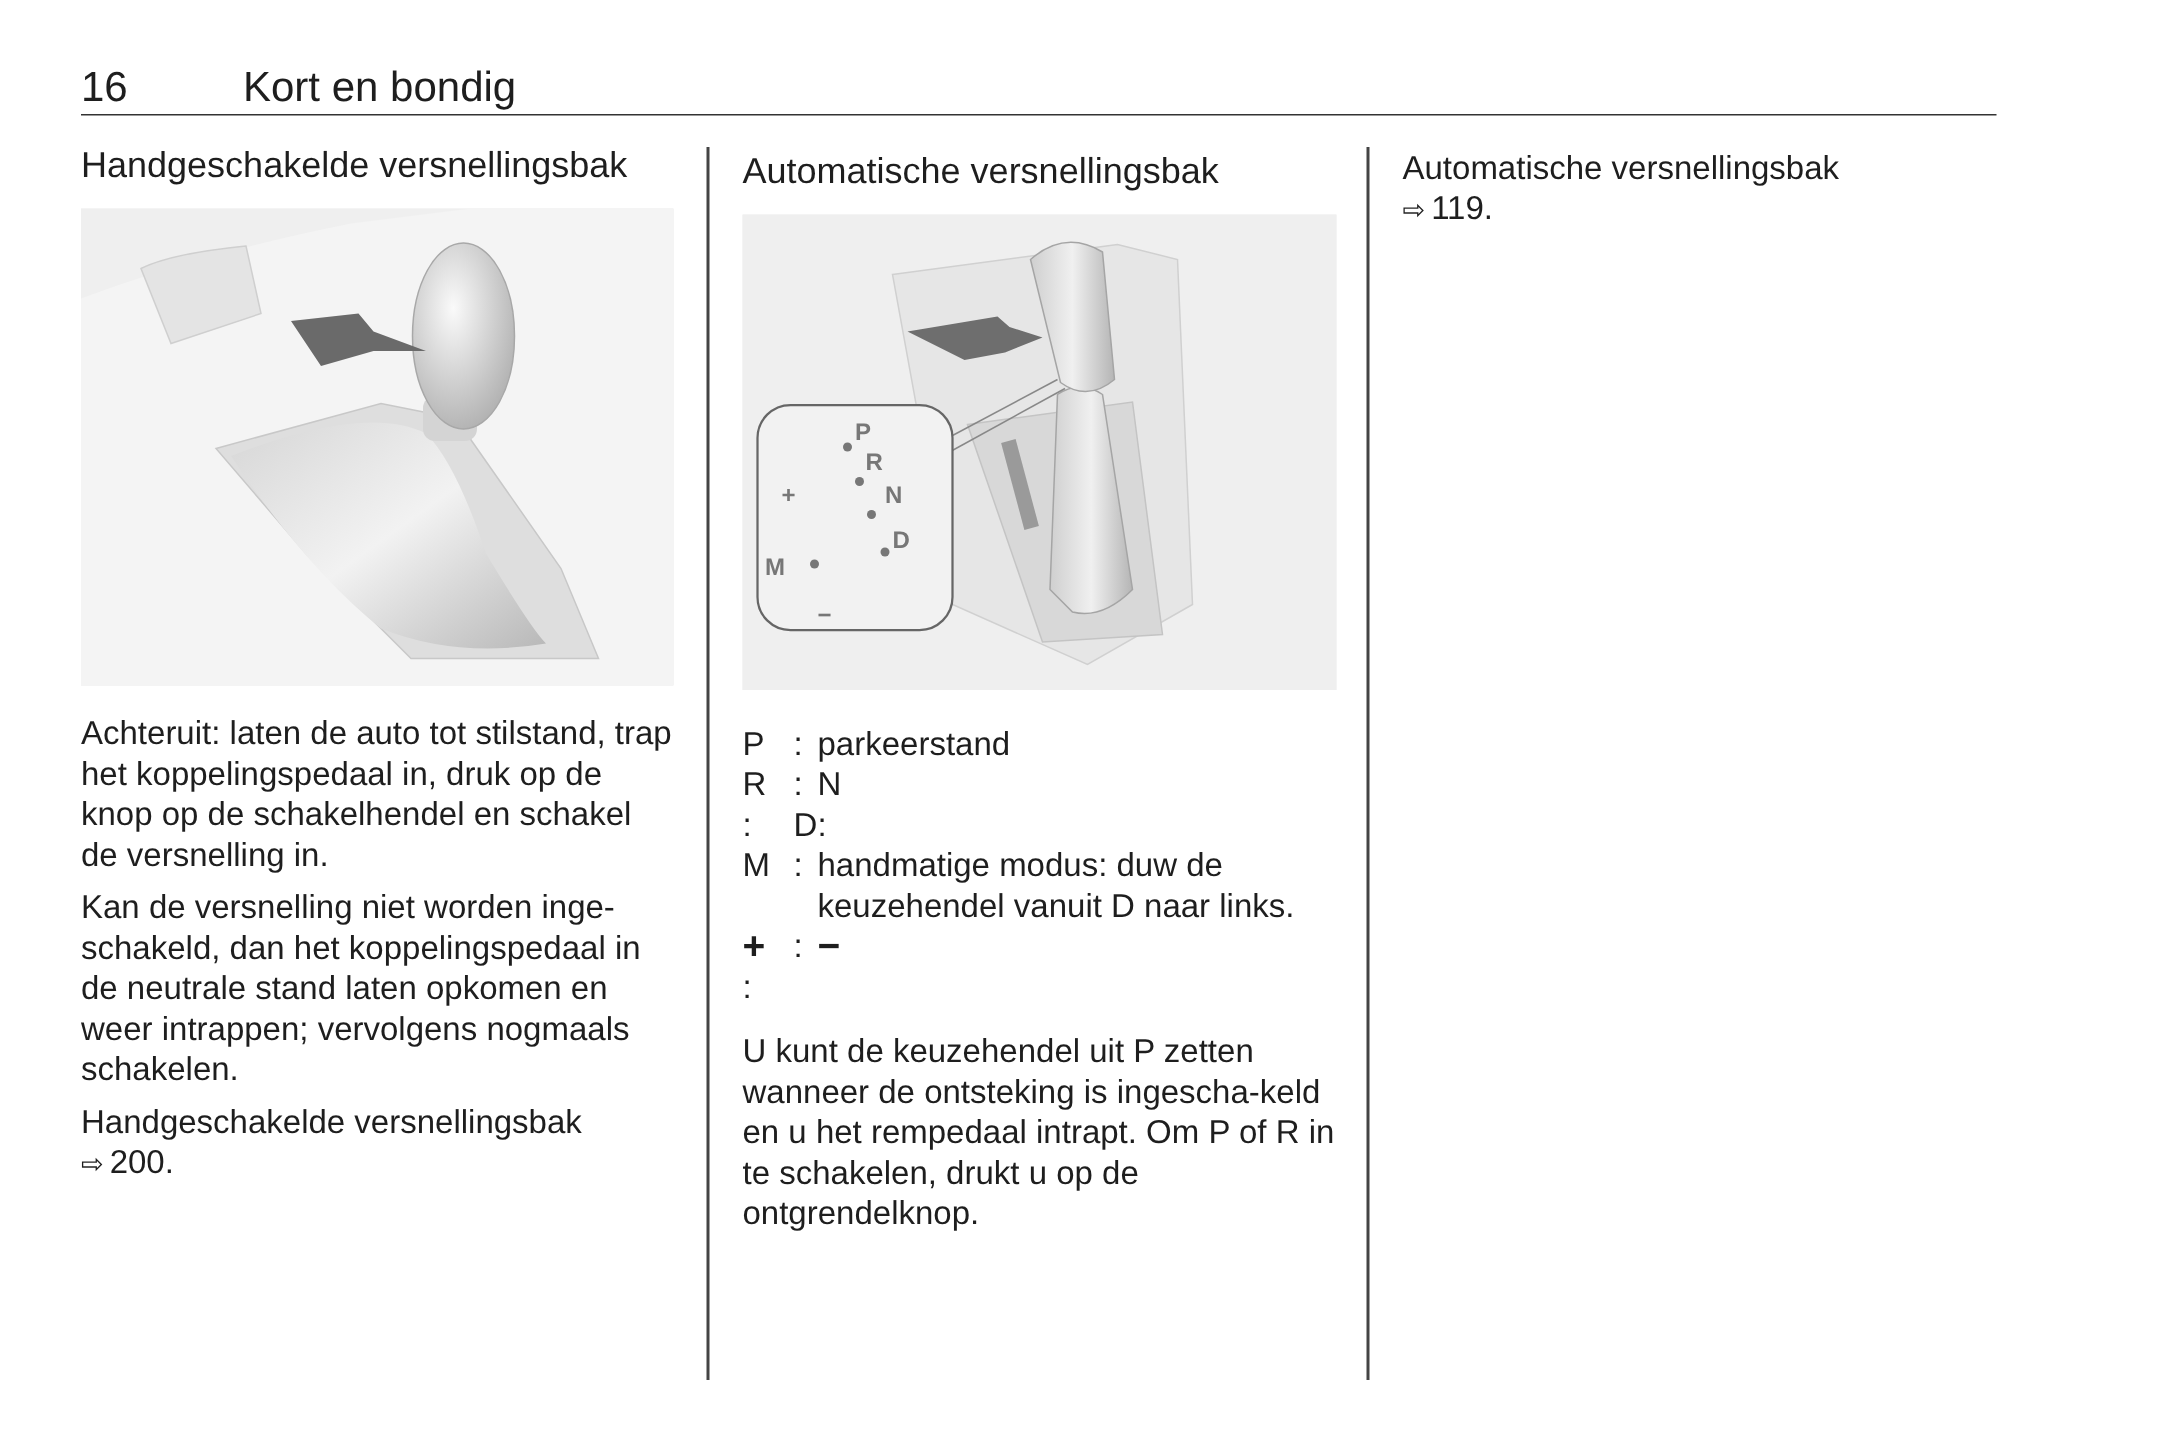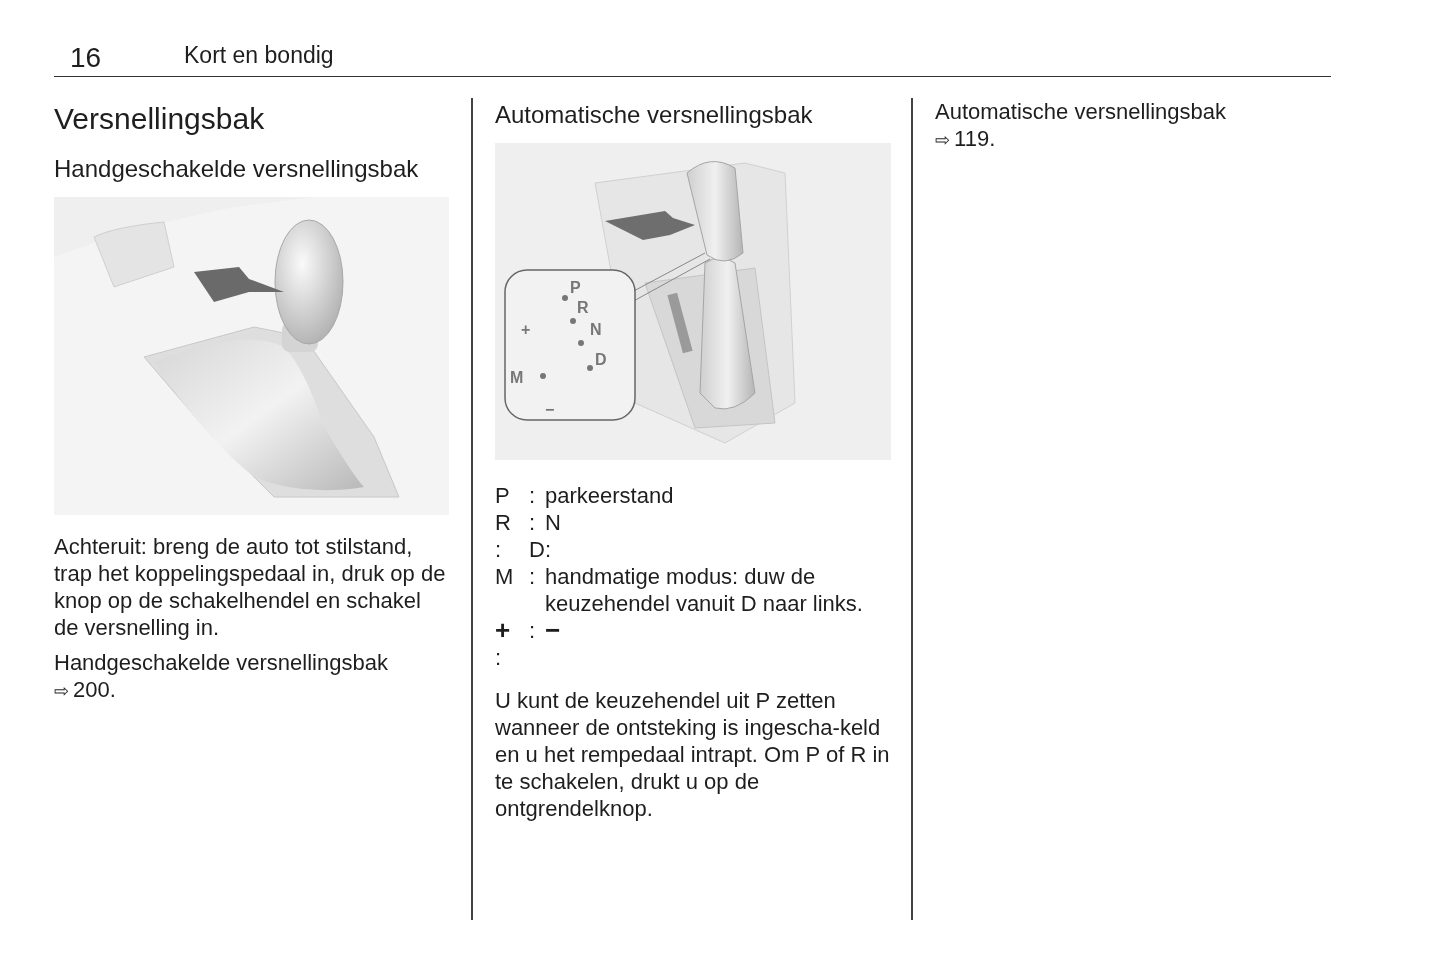--- a/index.html
+++ b/index.html
@@ -1,21 +1,21 @@
 <!DOCTYPE html>
 <html><head>
 <meta charset="utf-8">
 <style>
   html, body { margin:0; padding:0; background:#ffffff; }
   body { width:1445px; height:965px; position:relative; overflow:hidden;
          font-family:"Liberation Sans", sans-serif; color:#1e1e1e; }
   .header { position:absolute; left:54px; top:40px; width:1277px; height:36px;
             border-bottom:1.5px solid #333; }
-  .page-num { position:absolute; left:0; top:2px; font-size:28px;margin-left:16px; }
-  .section-title { position:absolute; left:130px; top:2px; font-size:23px; }
+  .page-num { position:absolute; left:0; top:2px; font-size:28px; }
+  .section-title { position:absolute; left:108px; top:2px; font-size:28px; }
   .col { position:absolute; top:96px; }
   .col1 { left:54px; width:395px; }
   .col2 { left:495px; width:400px; }
   .col3 { left:935px; width:400px; }
   .vrule { position:absolute; top:98px; width:1.5px; background:#444; height:822px; }
   .vr1 { left:471px; }
   .vr2 { left:911px; }
   h1 { font-size:30px; font-weight:normal; margin:6px 0 18px 0; line-height:34px; }
   h2 { font-size:24px; font-weight:normal; margin:0 0 14px 0; line-height:29px; }
   h3 { font-size:24px; font-weight:normal; margin:4px 0 14px 0; line-height:29px; }
@@ -32,21 +32,20 @@
 
 <div class="header">
   <span class="page-num">16</span>
   <span class="section-title">Kort en bondig</span>
 </div>
 
 <div class="vrule vr1"></div>
 <div class="vrule vr2"></div>
 
 <div class="col col1">
-  <h1>Versnellingsbak</h1>
   <h2>Handgeschakelde versnellingsbak</h2>
   <div class="figure fig1">
     <svg width="395" height="318" viewBox="0 0 395 318">
       <defs>
         <linearGradient id="bootg" x1="0" y1="0" x2="1" y2="1">
           <stop offset="0" stop-color="#d6d6d6"></stop>
             <stop offset="0.5" stop-color="#f2f2f2"></stop>
             <stop offset="1" stop-color="#b8b8b8"></stop>
         </linearGradient>
         <radialGradient id="knobg" cx="0.4" cy="0.35" r="0.7">
@@ -57,21 +56,22 @@
       <rect width="395" height="318" fill="#efefef"></rect>
       <path d="M0 60 Q 80 30 180 10 L 260 0 L 395 0 L395 318 L0 318 Z" fill="#f4f4f4"></path>
       <path d="M40 40 Q 60 30 110 25 L 120 70 L 60 90 Z" fill="#e4e4e4" stroke="#cfcfcf"></path>
       <path d="M90 160 L 200 130 L 250 140 L 320 240 L 345 300 L 220 300 L 150 230 Z" fill="#dedede" stroke="#c8c8c8"></path>
       <path d="M100 165 Q 190 130 230 150 Q 250 170 270 230 Q 300 280 310 290 Q 250 300 200 280 Q 150 240 100 165 Z" fill="url(#bootg)"></path>
       <rect x="228" y="125" width="36" height="30" rx="8" fill="#d4d4d4"></rect>
       <ellipse cx="255" cy="85" rx="34" ry="62" fill="url(#knobg)" stroke="#a8a8a8"></ellipse>
       <polygon points="140,75 185,70 195,82 230,95 195,95 160,105" fill="#6a6a6a"></polygon>
     </svg>
   </div>
-  <p>Achteruit: breng de auto tot stilstand, trap het koppelingspedaal in, druk op de knop op de schakelhendel en schakel de versnelling in.</p>
+  <p>Achteruit: laten de auto tot stilstand, trap het koppelingspedaal in, druk op de knop op de schakelhendel en schakel de versnelling in.</p>
+  <p>Kan de versnelling niet worden inge-schakeld, dan het koppelingspedaal in de neutrale stand laten opkomen en weer intrappen; vervolgens nogmaals schakelen.</p>
   <p>
     <span>Handgeschakelde versnellingsbak</span><br>
     <span class="xref-arrow">⇨</span><span>200.</span>
   </p>
 </div>
 
 <div class="col col2">
   <h3>Automatische versnellingsbak</h3>
   <div class="figure fig2">
     <svg width="396" height="317" viewBox="0 0 396 317">

